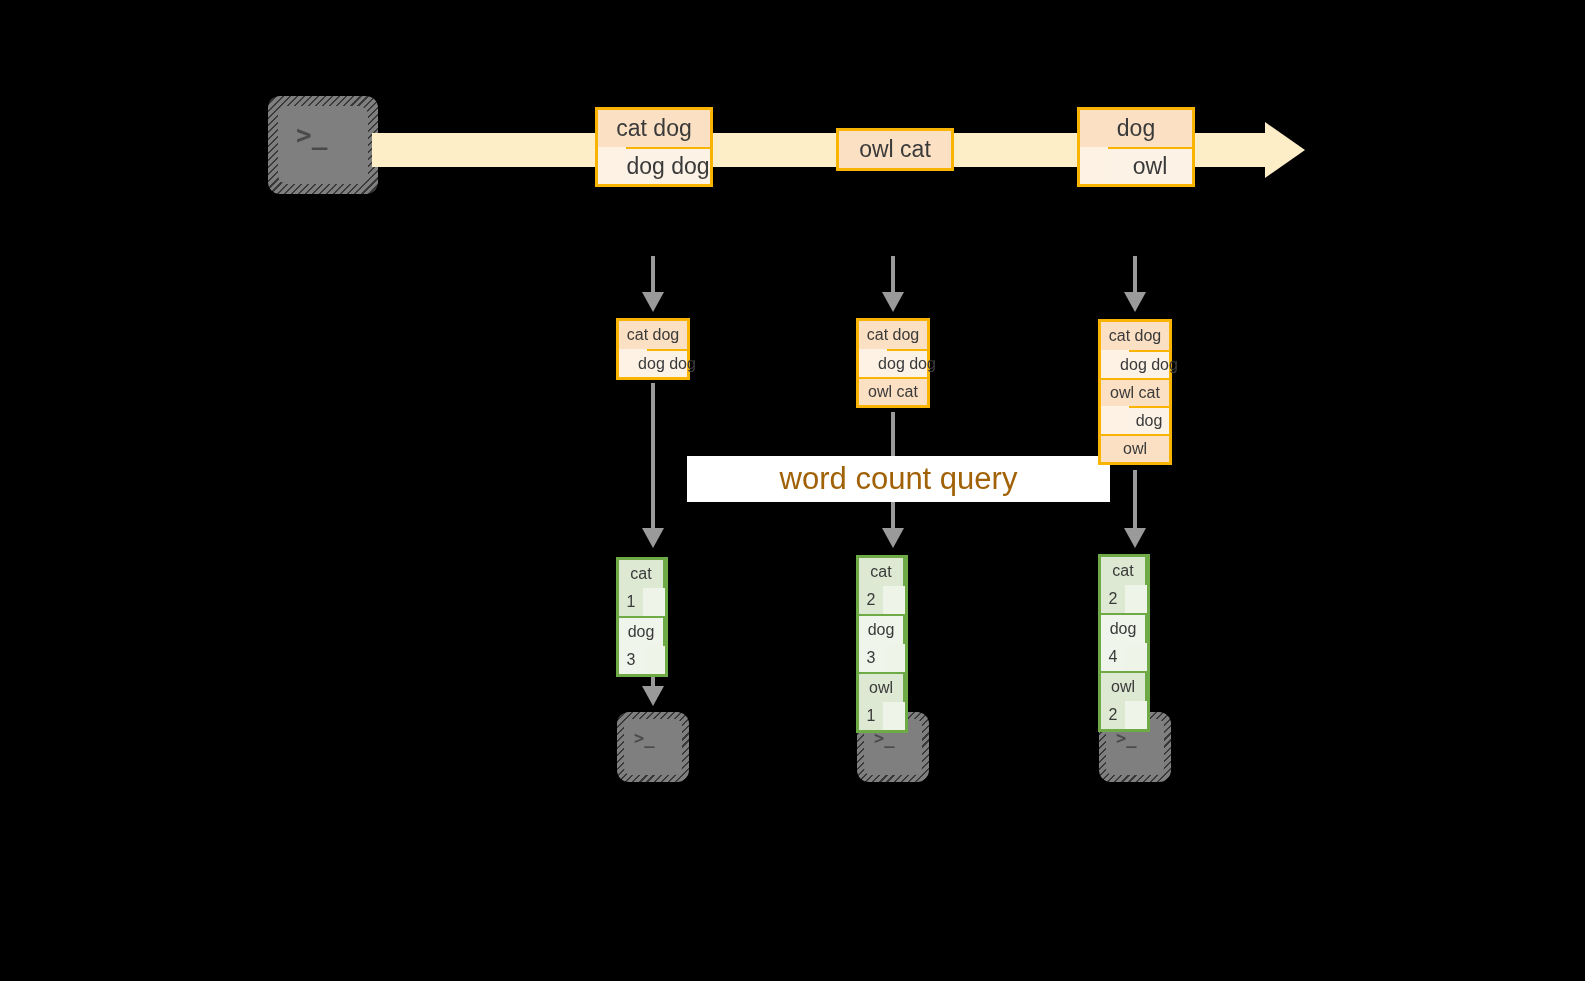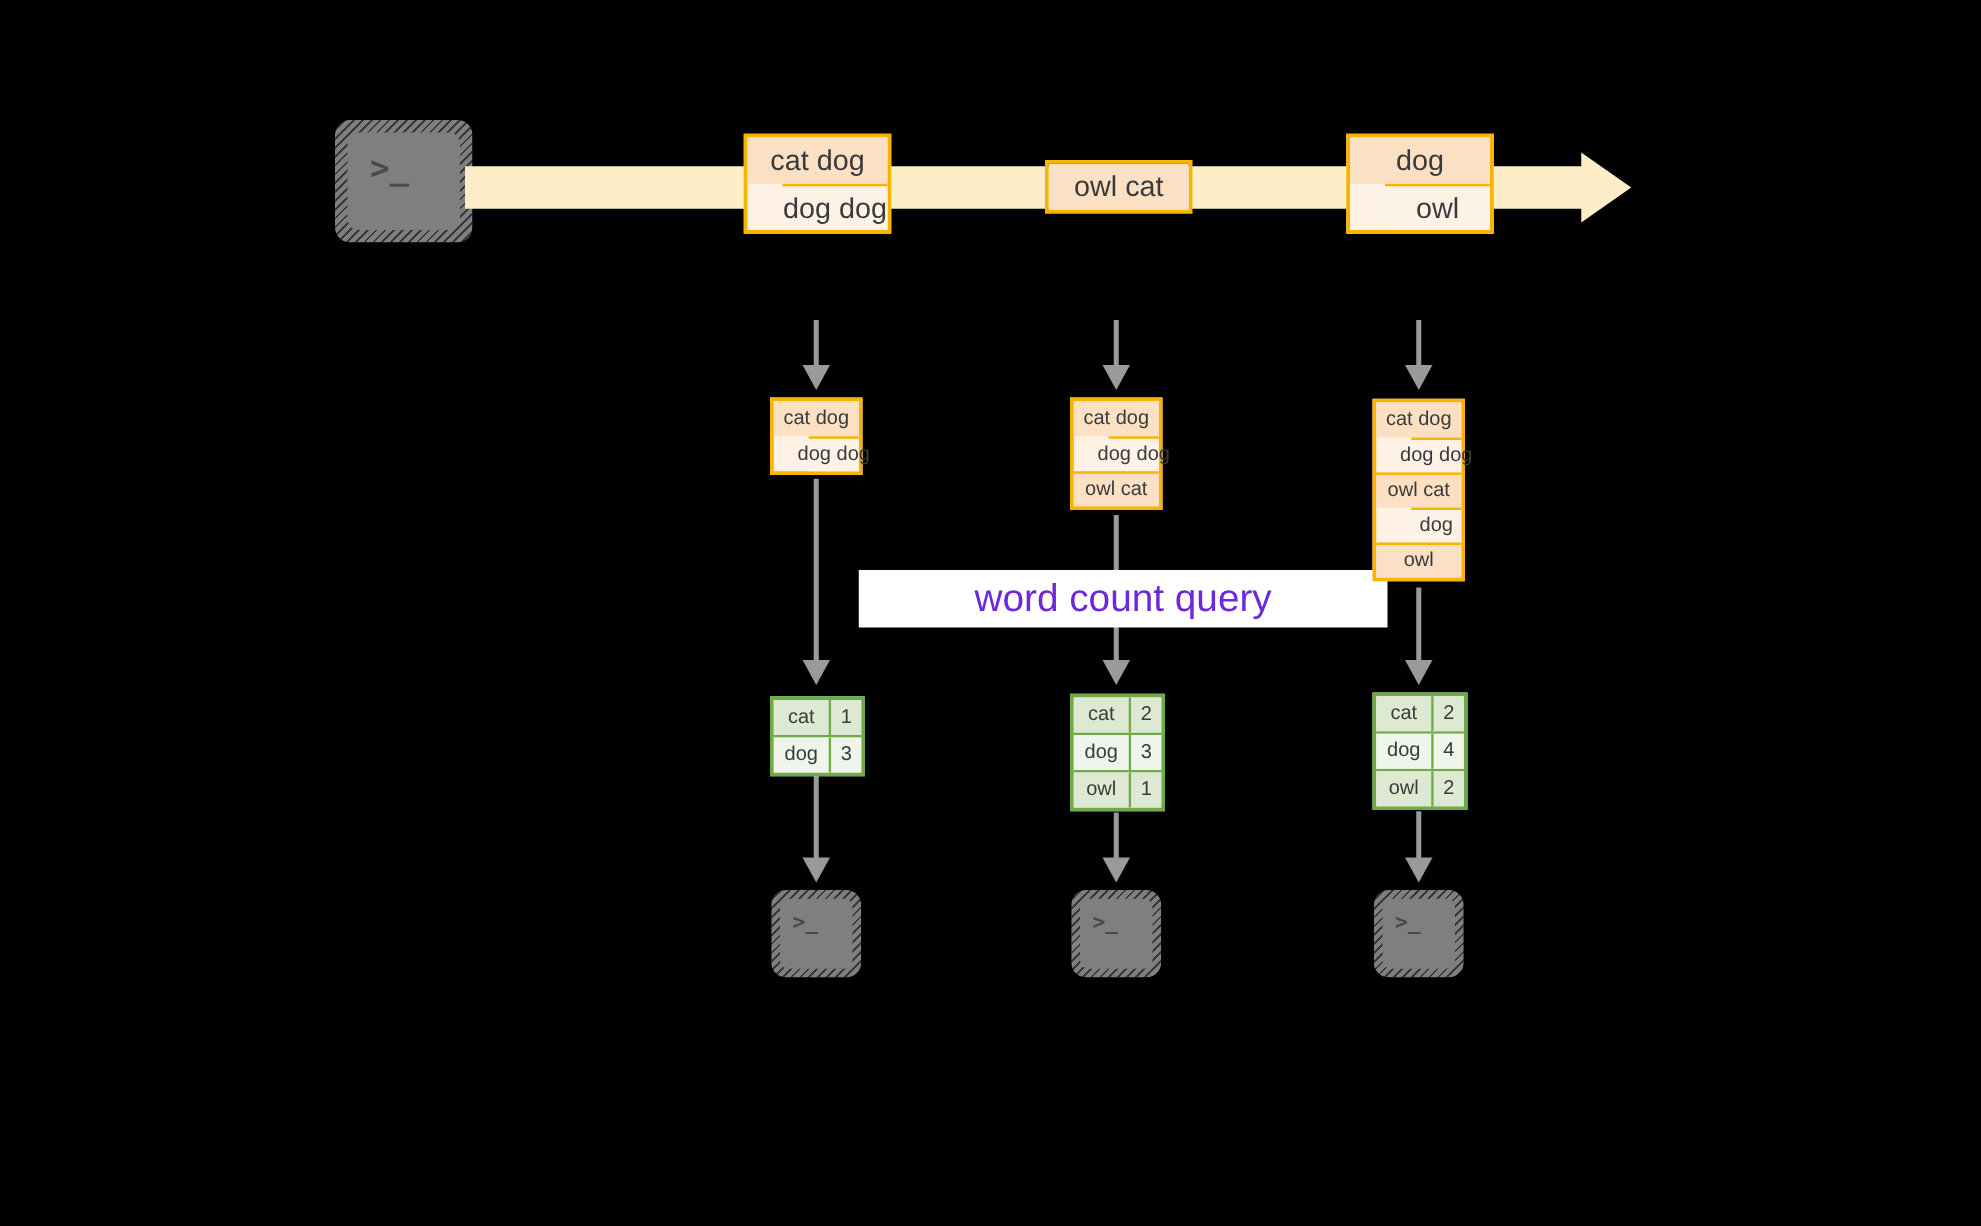--- a/index.html
+++ b/index.html
@@ -90,20 +90,21 @@
   .gbox {
     position: absolute;
     box-sizing: border-box;
     border: 3px solid #6eab46;
     z-index: 6;
     background: #eef4e8;
   }
   .gbox .grow {
     display: flex;
     box-sizing: border-box;
+    flex-direction: column;
   }
   .gbox .grow + .grow { border-top: 2px solid #6eab46; }
   .gbox .gcell {
     box-sizing: border-box;
     display: flex;
     align-items: center;
     justify-content: center;
     height: 28px;
     font-size: 16px;
     color: #3a3a3a;
@@ -138,21 +139,21 @@
     z-index: 3;
   }
 
   
   .qlabel {
     position: absolute;
     background: #ffffff;
     display: flex;
     align-items: center;
     justify-content: center;
-    color: #6d28d9;
+    color: #a16207;
     z-index: 5;
   }
 </style>
 </head>
 <body>
 
 <div id="stage">
 
   <div class="term" style="left:268px; top:96px; width:110px; height:98px;">
     <div class="term-inner"></div>

